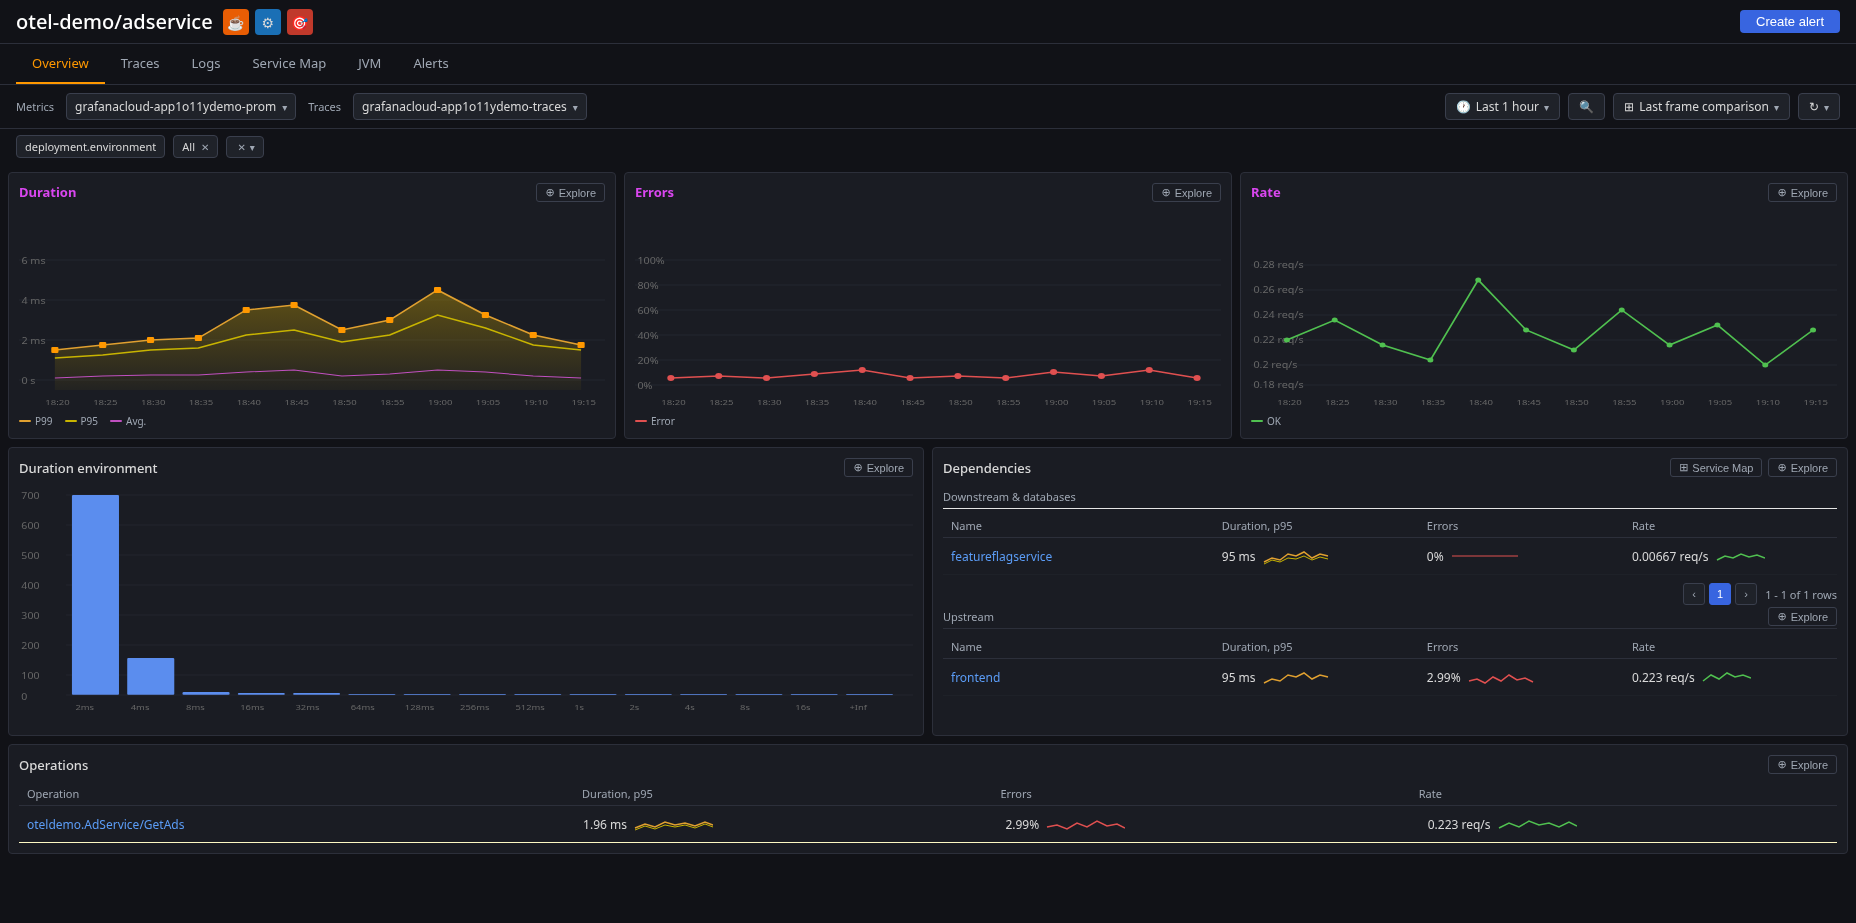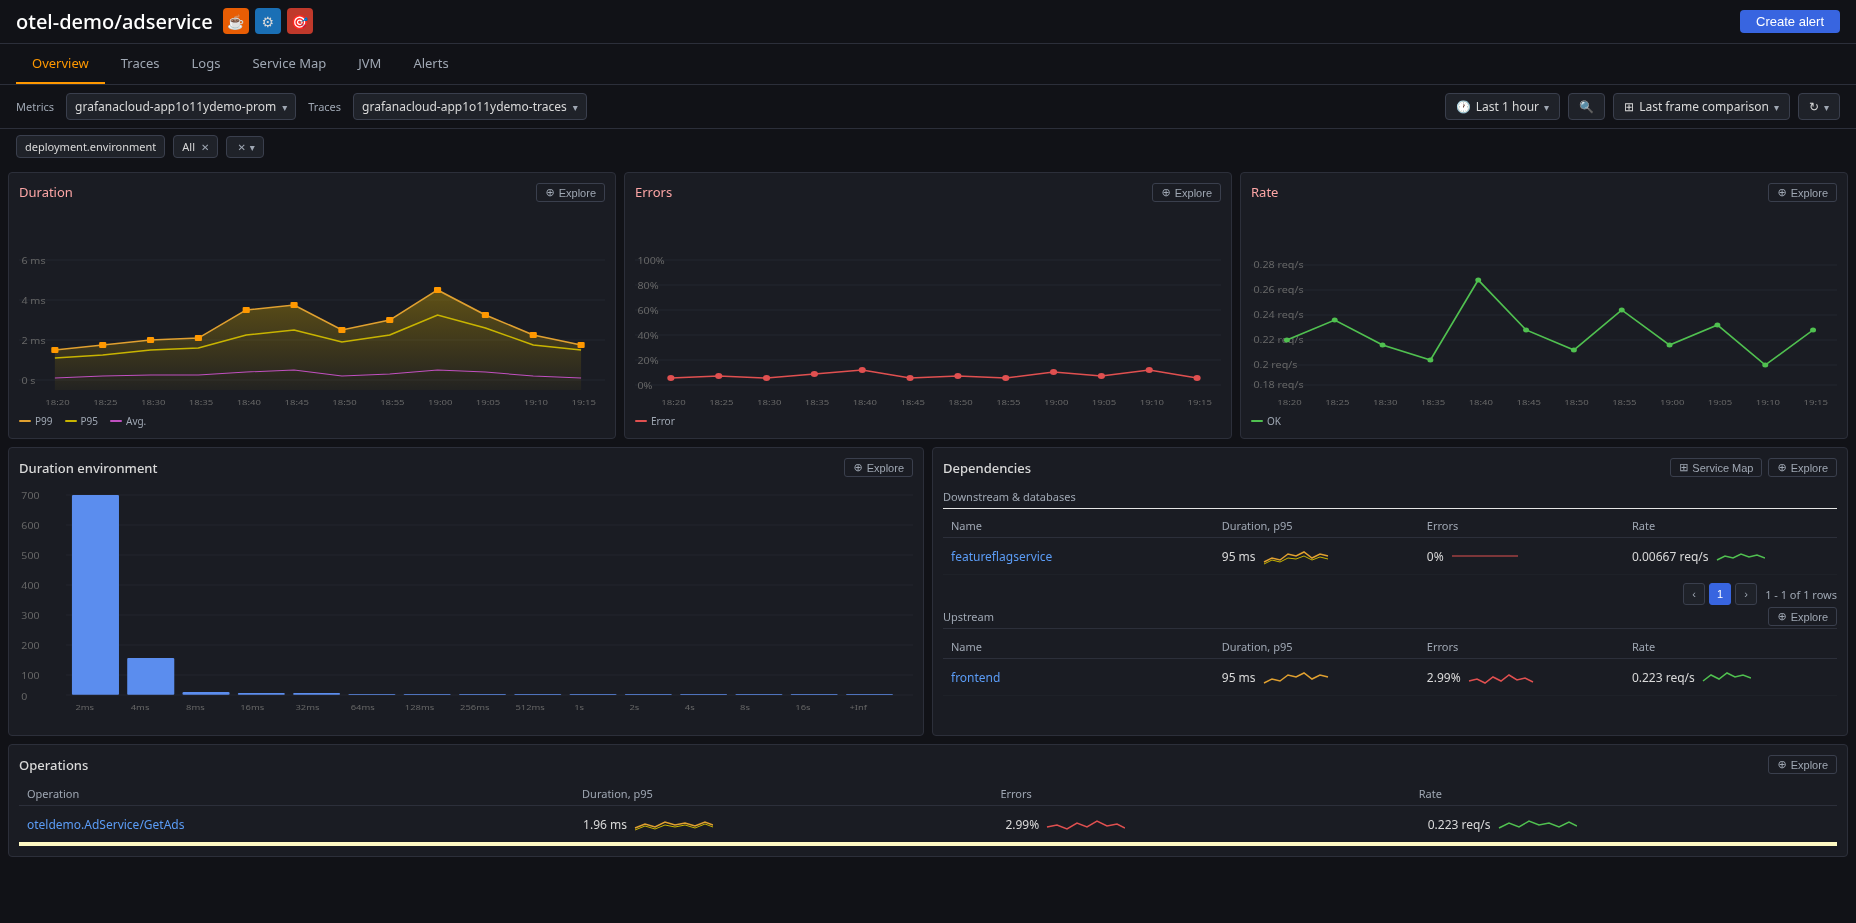--- a/index.html
+++ b/index.html
@@ -1,20 +1,20 @@
 <!DOCTYPE html>
 <html><head>
   <meta charset="utf-8">
   <style>
     * { box-sizing: border-box; margin: 0; padding: 0; }
     body { background: #111217; color: #d9d9d9; font-family: 'Segoe UI', system-ui, sans-serif; font-size: 12px; overflow-x: hidden; }
 
     
     .header { display: flex; align-items: center; justify-content: space-between; padding: 8px 16px; background: #111217; border-bottom: 1px solid #2c2f3a; }
-    .header-left { display: flex; align-items: flex-start; gap: 10px; }
+    .header-left { display: flex; align-items: flex-end; gap: 10px; }
     .header-title { font-size: 20px; font-weight: 500; color: #fff; }
     .header-icons { display: flex; gap: 6px; }
     .icon-badge { width: 26px; height: 26px; border-radius: 4px; display: flex; align-items: center; justify-content: center; font-size: 14px; }
     .icon-badge.orange { background: #e85d04; }
     .icon-badge.blue { background: #1a6fb5; }
     .icon-badge.red { background: #c0392b; }
     .create-alert-btn { background: #3865e0; color: #fff; border: none; padding: 4px 16px; border-radius: 4px; cursor: pointer; font-size: 13px; font-weight: 500; }
 
     
     .tabs { display: flex; gap: 0; padding: 0 16px; background: #111217; border-bottom: 1px solid #2c2f3a; }
@@ -33,21 +33,21 @@
     .filter-bar { display: flex; align-items: flex-end; gap: 8px; padding: 6px 16px; background: #111217; }
     .filter-tag { background: #1f2229; border: 1px solid #3a3f4d; border-radius: 4px; padding: 3px 8px; font-size: 11px; color: #d9d9d9; display: flex; align-items: center; gap: 4px; }
 
     
     .main { padding: 8px 8px; }
 
     
     .charts-row { display: grid; grid-template-columns: 1fr 1fr 1fr; gap: 8px; margin-bottom: 8px; }
     .chart-panel { background: #1a1c23; border: 1px solid #2c2f3a; border-radius: 4px; padding: 10px; position: relative; }
     .chart-panel-header { display: flex; justify-content: space-between; align-items: flex-start; margin-bottom: 6px; }
-    .chart-title { font-size: 13px; color: #fca5a5; font-weight: 400; }
+    .chart-title { font-size: 13px; color: #d946ef; font-weight: 700; }
     .explore-btn { background: transparent; border: 1px solid #3a3f4d; color: #9fa7b3; padding: 2px 8px; border-radius: 3px; font-size: 11px; cursor: pointer; display: flex; align-items: center; gap: 4px; }
     .explore-btn::before { content: '⊕'; }
     .chart-area { height: 160px; position: relative; overflow: hidden; margin-top: 48px; }
     .chart-legend { display: flex; gap: 12px; margin-top: 4px; font-size: 10px; color: #9fa7b3; }
     .legend-item { display: flex; align-items: center; gap: 4px; }
     .legend-dot { width: 12px; height: 2px; border-radius: 1px; }
 
     
     .bottom-row { display: grid; grid-template-columns: 1fr 1fr; gap: 8px; }
     .panel { background: #1a1c23; border: 1px solid #2c2f3a; border-radius: 4px; padding: 10px; position: relative; }
@@ -58,21 +58,21 @@
     .dep-table-row { display: grid; grid-template-columns: 2fr 1.5fr 1.5fr 1.5fr; gap: 8px; padding: 6px 8px; align-items: center; border-bottom: 1px solid #1e2128; }
     .dep-link { color: #5b9cf6; cursor: pointer; text-decoration: none; font-size: 12px; }
     .dep-value { font-size: 12px; color: #d9d9d9; }
     .pagination { display: flex; align-items: center; gap: 4px; justify-content: flex-end; margin-top: 8px; font-size: 11px; color: #9fa7b3; }
     .page-btn { background: #1f2229; border: 1px solid #3a3f4d; color: #9fa7b3; width: 22px; height: 22px; border-radius: 3px; cursor: pointer; font-size: 11px; display: flex; align-items: center; justify-content: center; }
     .page-btn.active { background: #3865e0; color: #fff; border-color: #3865e0; }
     .page-info { font-size: 11px; color: #9fa7b3; margin-left: 4px; }
 
     
     .ops-table-header { display: grid; grid-template-columns: 2fr 1.5fr 1.5fr 1.5fr; gap: 8px; padding: 4px 8px; font-size: 11px; color: #9fa7b3; border-bottom: 1px solid #2c2f3a; }
-    .ops-table-row { display: grid; grid-template-columns: 2fr 1.5fr 1.5fr 1.5fr; gap: 21px; padding: 6px 8px; align-items: center; border-bottom: 4px solid #fef9c3; }
+    .ops-table-row { display: grid; grid-template-columns: 2fr 1.5fr 1.5fr 1.5fr; gap: 21px; padding: 6px 8px; align-items: center; border-bottom: 1px solid #fef9c3; }
 
     
     svg { display: block; }
 
     .service-map-btn { background: transparent; border: 1px solid #3a3f4d; color: #9fa7b3; padding: 2px 8px; border-radius: 3px; font-size: 11px; cursor: pointer; display: flex; align-items: center; gap: 4px; }
 
     .chevron { font-size: 10px; color: #9fa7b3; }
     .x-btn { color: #9fa7b3; cursor: pointer; font-size: 10px; margin-left: 2px; }
   </style>
 </head>

